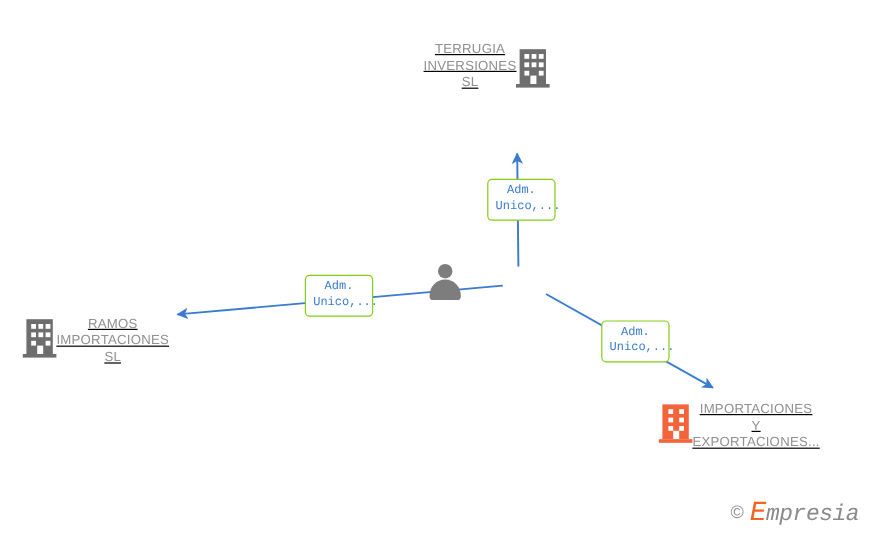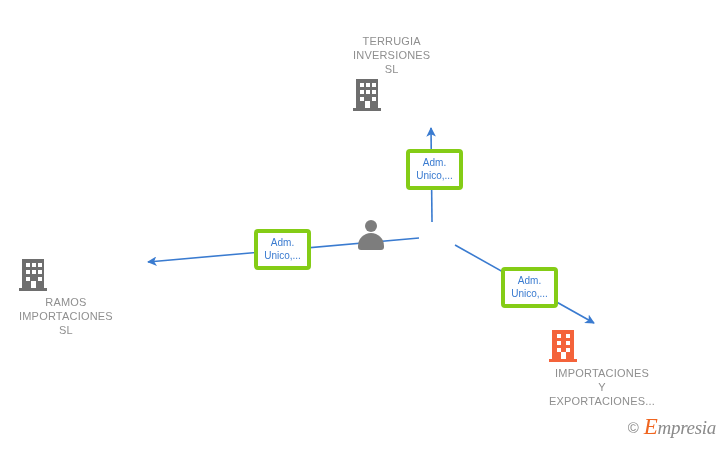--- a/index.html
+++ b/index.html
@@ -23,24 +23,25 @@
     left: 0;
     top: 0;
     width: 728px;
     height: 450px;
   }
 
   
   .node {
     position: absolute;
     display: flex;
-    flex-direction: column;
-    align-items: flex-start;
+    flex-direction: row;
+    align-items: center;
     width: 160px;
     margin-left: -80px;   
+    text-decoration: underline;
   }
   .node-label {
     font-size: 11px;
     line-height: 14px;
     color: #8f8f8f;
     text-align: center;
     letter-spacing: .2px;
     white-space: pre-line;
   }
   .node-label.below { margin-top: 4px; }
@@ -109,46 +110,47 @@
     height: 17px;
     background: currentColor;
     border-radius: 13px 13px 3px 3px;
   }
 
   
   .edge-label {
     position: absolute;
     box-sizing: border-box;
     background: #ffffff;
-    border: 4px solid #84cc16;
+    border: 1px solid #84cc16;
     border-radius: 4px;
     color: #3a7bd0;
     font-size: 10px;
     line-height: 13px;
     text-align: center;
     padding: 3px 6px 4px;
     white-space: pre-line;
+    font-family: Liberation Mono, monospace;
   }
 
   
   #watermark {
     position: absolute;
     right: 12px;
     bottom: 10px;
     display: flex;
     align-items: center;
     gap: 5px;
     user-select: none;
   }
   .wm-c {
     font-size: 15px;
     color: #8a8a8a;
   }
   .wm-word {
-    font-family: Liberation Serif, serif;
+    font-family: Liberation Mono, monospace;
     font-style: italic;
     font-size: 19px;
     color: #8a8a8a;
     letter-spacing: -.3px;
   }
   .wm-word .lead {
     color: #f0651f;
     font-size: 23px;
   }
 </style>

